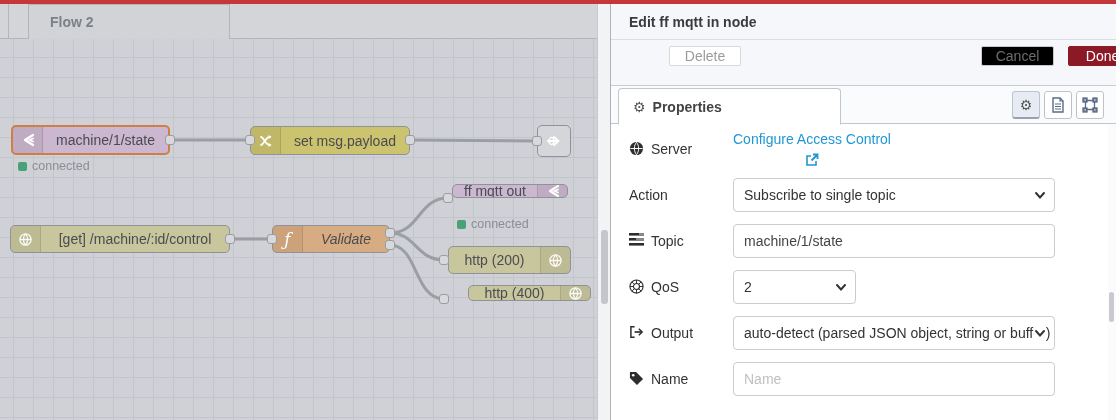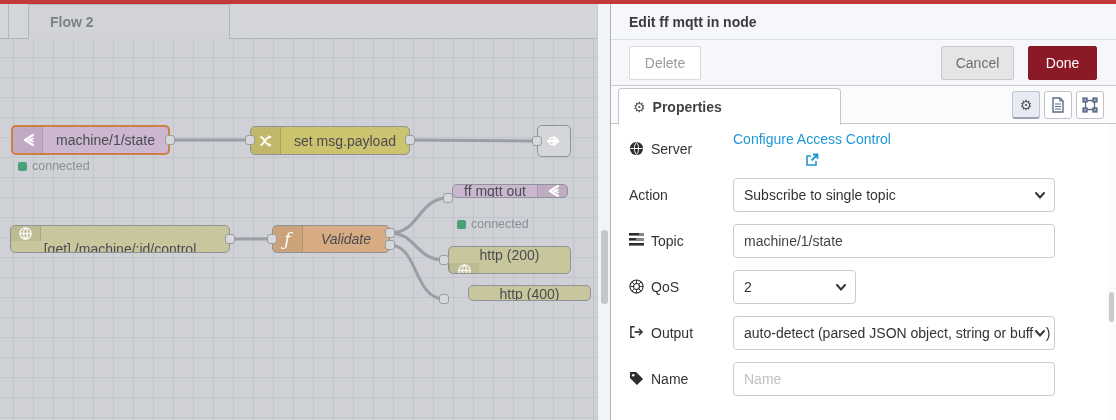--- a/index.html
+++ b/index.html
@@ -27,21 +27,21 @@
   .node { position:absolute; display:flex; border:1px solid #8f9298; border-radius:5px;
     font-size:14px; color:#4b4b52; overflow:hidden; }
   .node .nicon { width:30px; display:flex; align-items:center; justify-content:center;
     background:rgba(0,0,0,0.055); flex:none; }
   .node .icon-left { border-right:1px solid rgba(0,0,0,0.10); }
   .node .icon-right { border-left:1px solid rgba(0,0,0,0.10); }
   .node .nlabel { flex:1; display:flex; align-items:center; justify-content:center; white-space:nowrap; }
   .node.selected { border:2px solid #cf7f46; }
   .n-mqtt { background:#cbb7cf; }
   .n-change { background:#ccc36f; }
-  .n-http { background:#c8c69d;flex-direction:column; }
+  .n-http { background:#c8c69d; }
   .n-func { background:#d8ac82; }
   .n-func .nlabel { font-style:italic; }
   .n-link { background:#d5d6d9; align-items:center; justify-content:center; }
 
   .port { position:absolute; width:10px; height:10px; background:#d8d9dc;
     border:1px solid #999ca1; border-radius:3px; z-index:5; }
 
   .nstatus { position:absolute; display:flex; align-items:center; gap:5px;
     font-size:12.5px; color:#8b8e94; }
   .nstatus .dot { width:9px; height:9px; border-radius:2px; background:#4aa077; flex:none; }
@@ -52,24 +52,24 @@
   .canvas-scroll .thumb { position:absolute; left:3px; top:226px; width:7px; height:74px;
     background:#c4c6cb; border-radius:3px; }
 
   
   .panel { position:absolute; left:610px; top:4px; width:506px; height:416px; background:#fff;
     border-left:1px solid #aeb1b7; font-size:14px; color:#333; }
   .panel-header { height:36px; background:#f5f7fb; border-bottom:1px solid #dadde3;
     display:flex; align-items:center; padding-left:18px; }
   .panel-title { font-weight:bold; color:#3b3b3b; font-size:14px; }
   .panel-toolbar { position:relative; height:46px; background:#f5f7fb; border-bottom:1px solid #caccd2; }
-  .btn { position:absolute; top:6px; height:34px; display:flex; align-items:center; justify-content:center;
-    border-radius:2px; font-size:14px; cursor:pointer; }
+  .btn { position:absolute; top:6px; height:20px; display:flex; align-items:center; justify-content:center;
+    border-radius:2px; font-size:14px; cursor:pointer;margin-left:40px; }
   .btn-delete { left:18px; width:72px; background:#fff; border:1px solid #d9d9d9; color:#9b9b9b; }
-  .btn-cancel { left:330px; width:73px; background:#e5e5e5; border:1px solid #c9c9c9; color:#6e6e6e; }
+  .btn-cancel { left:330px; width:73px; background:#000000; border:1px solid #c9c9c9; color:#6e6e6e; }
   .btn-done { left:417px; width:69px; background:#8c1a26; border:1px solid #8c1a26; color:#fff; }
 
   .tabrow { position:relative; height:38px; background:#fafbfd; border-bottom:1px solid #c3c6cc; }
   .props-tab { position:absolute; left:7px; top:2px; width:223px; height:37px; background:#fff;
     border:1px solid #c3c6cc; border-bottom:1px solid #fff; border-radius:4px 4px 0 0;
     display:flex; align-items:center; gap:7px; padding-left:14px; z-index:2; }
   .props-tab .gear { font-size:14px; color:#555; }
   .props-tab .tlabel { font-weight:bold; color:#444; }
   .mini-btn { position:absolute; top:5px; width:28px; height:28px; background:#fff;
     border:1px solid #bfc3c9; border-radius:3px; display:flex; align-items:center; justify-content:center;

